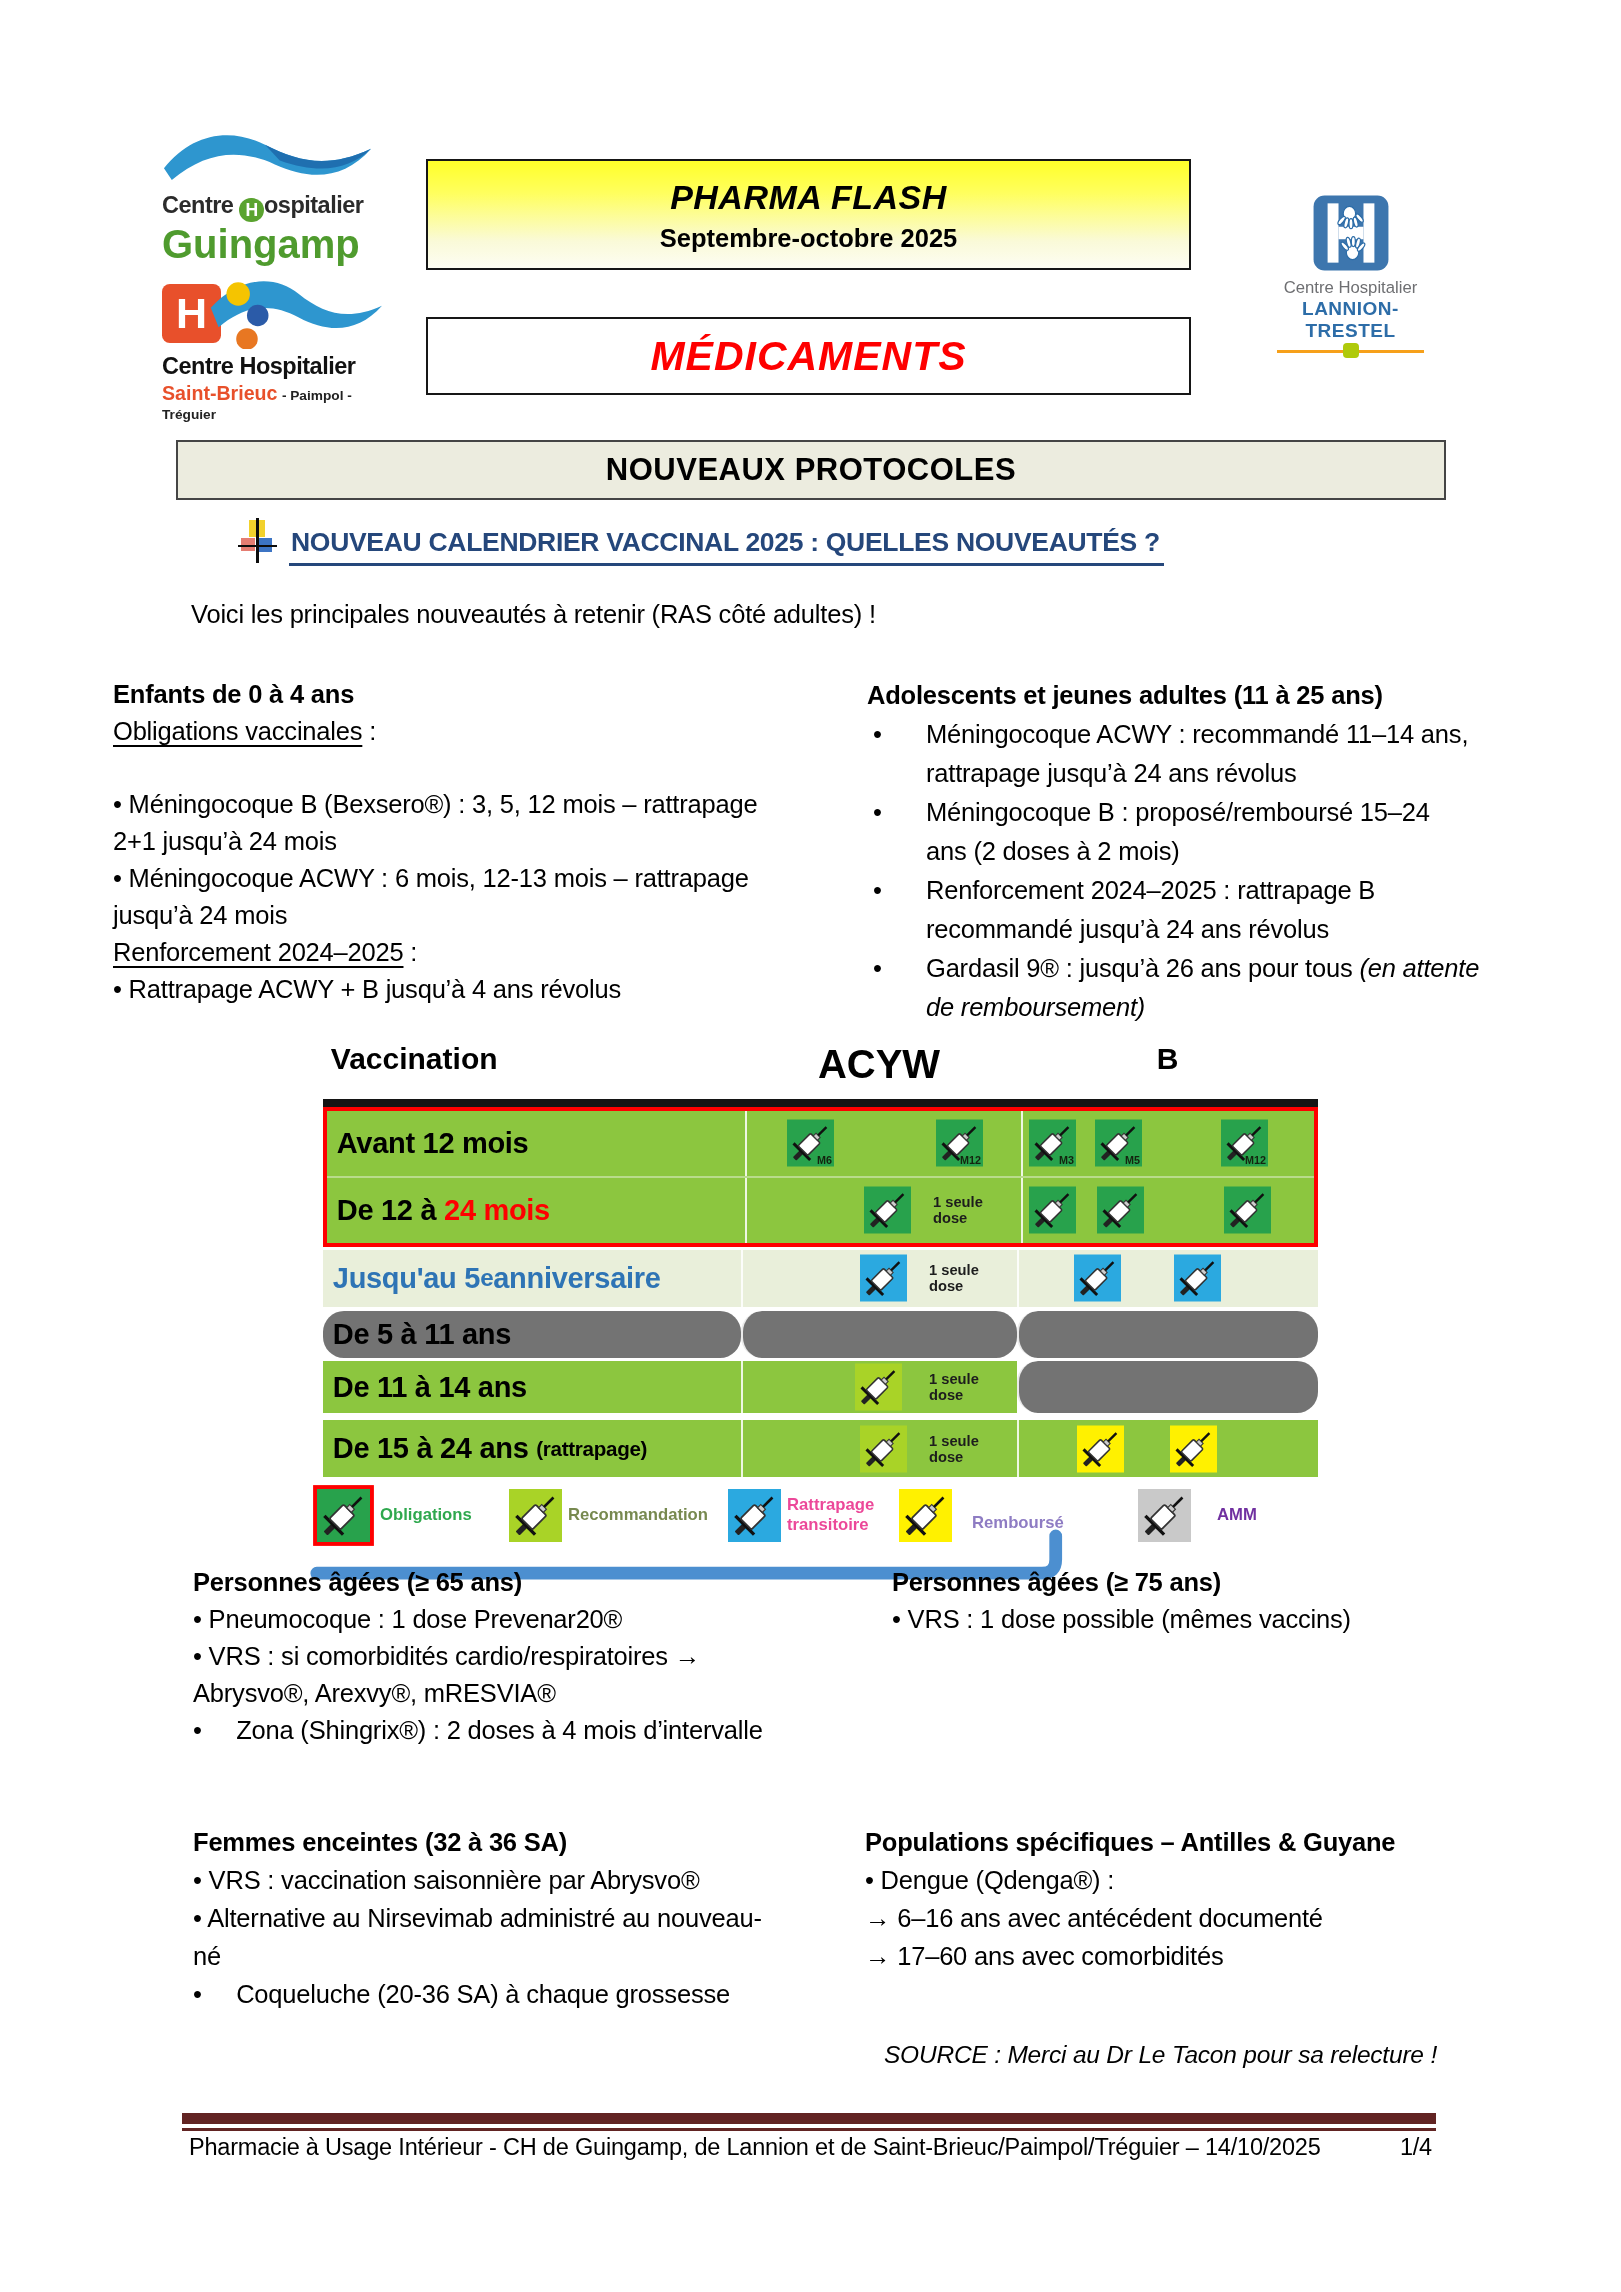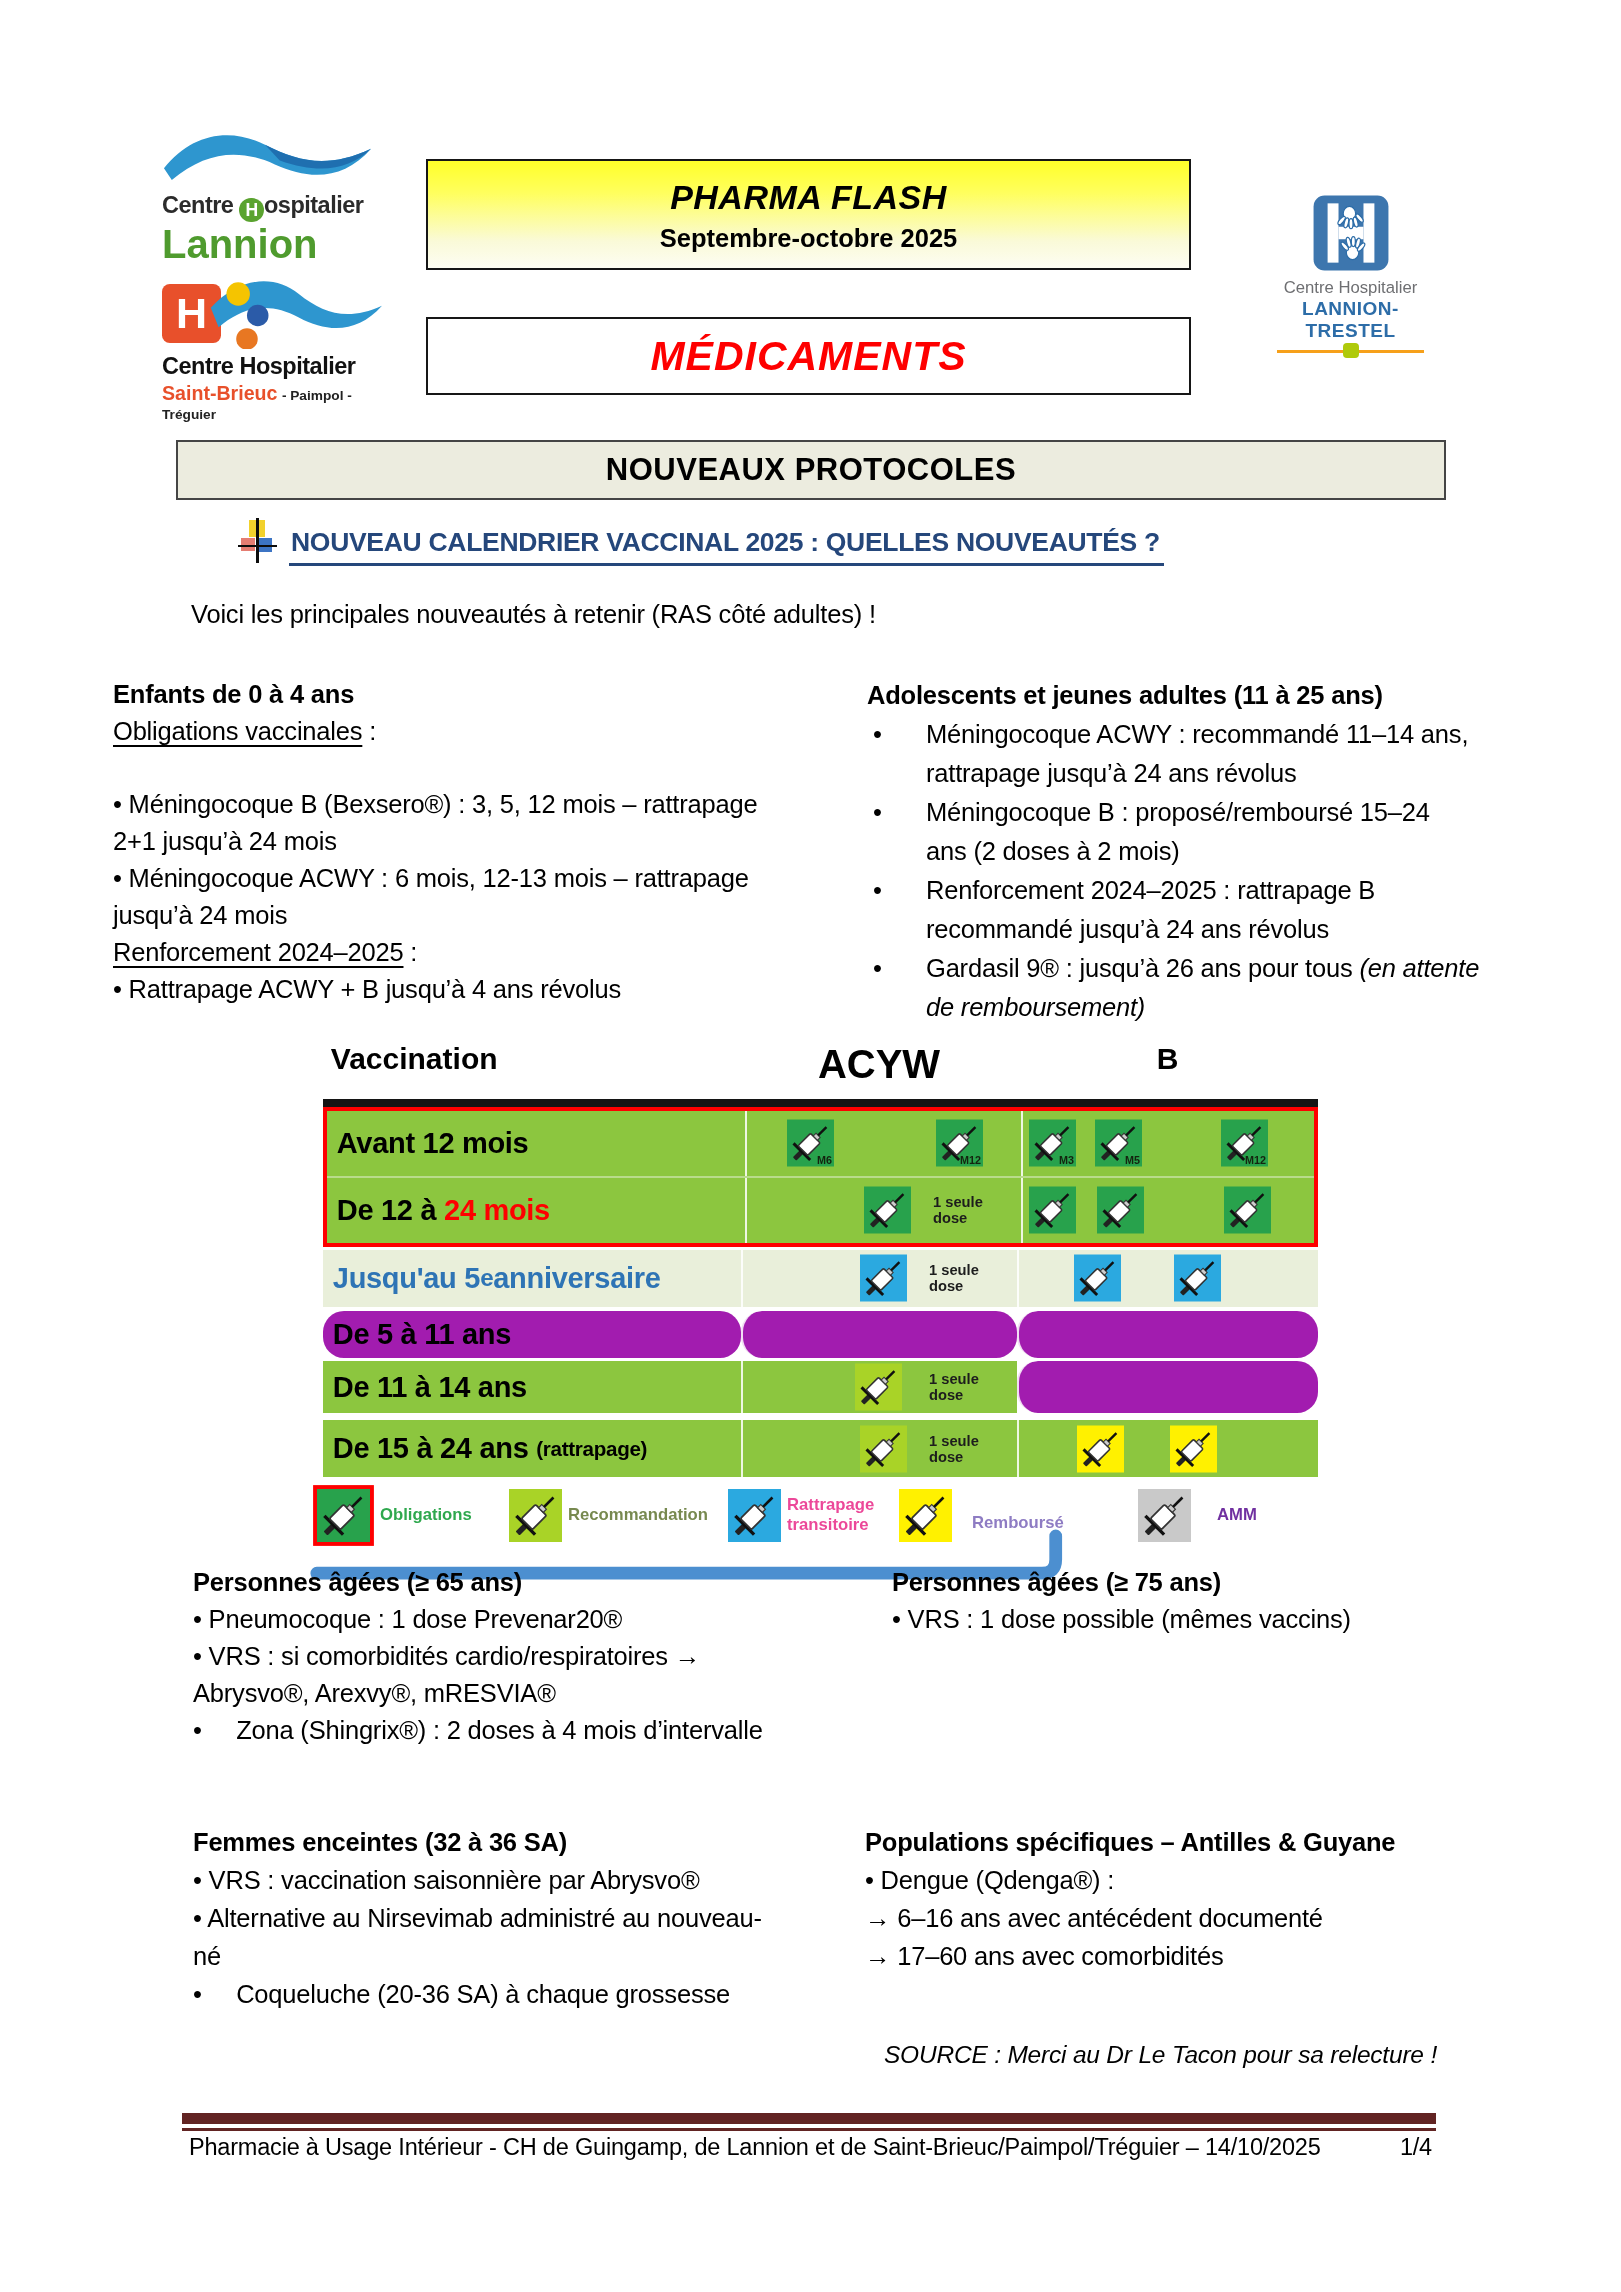--- a/index.html
+++ b/index.html
@@ -84,21 +84,21 @@
   .vh2{width:276px;font-size:40px;font-weight:bold;text-align:center;}
   .vh3{width:301px;font-size:30px;font-weight:bold;text-align:center;}
   .vbar{height:7.8px;background:#141414;}
   .vgroup{border:4.9px solid #fe0000;}
   .vgroup .vrow + .vrow{border-top:2px solid #b9db8c;}
   .vrow{display:flex;position:relative;}
   .vlabel{width:418px;display:flex;align-items:center;padding-left:9.8px;box-sizing:border-box;
           font-size:29px;font-weight:bold;letter-spacing:-0.3px;}
   .vcell{position:relative;box-sizing:border-box;border-left:2px solid rgba(255,255,255,0.85);}
   .ca{width:276px;} .cb{width:301px;flex:1;}
-  .cg{background:#8cc63f;} .cl{background:#e9efda;} .cy{background:#a21caf;border-radius:21px;}
+  .cg{background:#8cc63f;} .cl{background:#e9efda;} .cy{background:#737373;border-radius:21px;}
   .h66{height:65px;} .h58{height:57px;} .h48{height:47px;} .h53{height:52px;}
   .mt3{margin-top:2.9px;} .mt4{margin-top:3.9px;} .mt7{margin-top:6.9px;}
   .red-label{color:#fe0000;}
   .blue-label{color:#2e74b5;}
   .note{font-size:20.6px;font-weight:bold;margin-left:7.8px;}
   .dose{position:absolute;left:186px;top:50%;transform:translateY(-50%);
         font-size:14.7px;font-weight:bold;color:#1d1d1d;}
   .syr{position:absolute;top:50%;transform:translateY(-50%);width:47px;height:47px;}
   .syr svg{width:100%;height:100%;display:block;}
   .c-green{background:#28a24c;} .c-chart{background:#a9d327;} .c-blue{background:#2ba9e0;}
@@ -138,21 +138,21 @@
 </svg>
 
 <div class="page">
 
   <div class="lg-guingamp">
     <svg class="gwave" width="211" height="61" viewBox="0 0 215 62">
       <path d="M2,40 C30,4 70,-2 105,16 C140,34 170,40 213,20 C185,52 150,52 115,36 C80,20 45,22 10,52 Z" fill="#2e96cf"></path>
       <path d="M105,16 C140,34 170,40 213,20 C190,42 160,46 120,32 Z" fill="#1f6fb0"></path>
     </svg>
     <div class="gline1"><span>Centre</span> <span class="gh">H</span><span>ospitalier</span></div>
-    <div class="gline2">Lannion</div>
+    <div class="gline2">Guingamp</div>
   </div>
 
   <div class="lg-stbrieuc">
     <div class="sb-art">
       <span class="sb-h">H</span>
       <svg width="225" height="69" viewBox="0 0 230 70" style="position:absolute;left:39px;top:0;">
         <path d="M10,28 C40,-4 75,-6 100,14 C125,34 150,42 185,26 C160,54 130,54 100,38 C70,22 45,26 18,48 Z" fill="#2e96cf"></path>
         <circle cx="38" cy="14" r="12" fill="#f5c400"></circle>
         <circle cx="58" cy="36" r="11" fill="#2b5ba8"></circle>
         <circle cx="47" cy="60" r="11" fill="#e87722"></circle>

